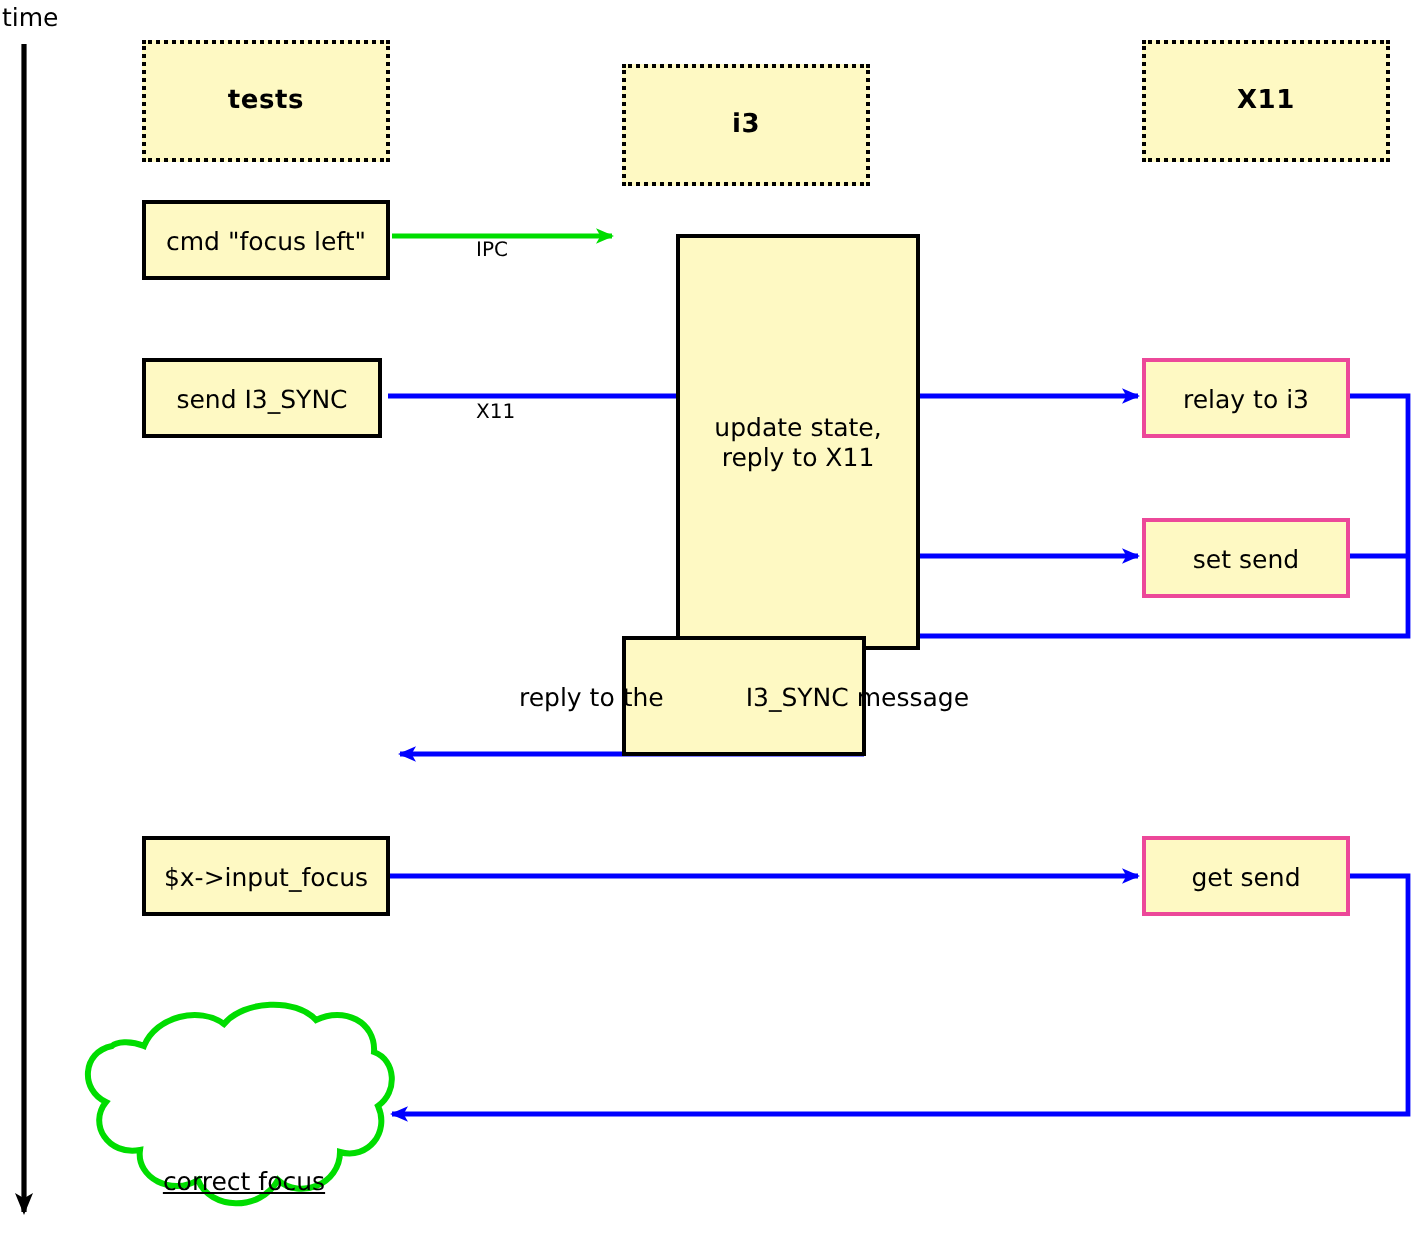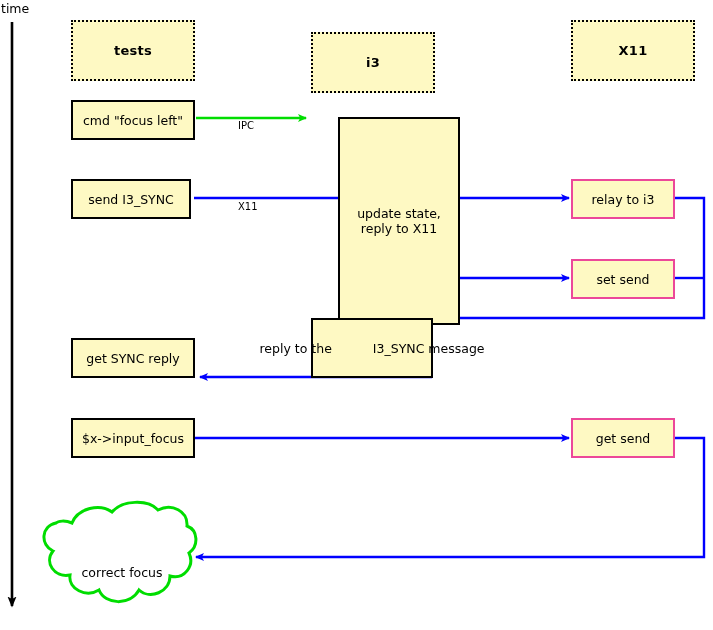--- a/index.html
+++ b/index.html
@@ -153,33 +153,30 @@
 
   <div class="node box-blue" style="left:571px; top:259px; width:104px; height:40px;">
     <span>set send</span>
   </div>
 
   <div class="node box-black" style="left:311px; top:318px; width:122px; height:60px; flex-direction:row;gap:41px;">
     <span>reply to the</span>
     <span>I3_SYNC message</span>
   </div>
 
-  <div class="node box-black" style="left:71px; top:338px; width:124px; height:40px;">
-    <span>get SYNC reply</span>
-  </div>
 
   <div class="node box-black" style="left:71px; top:418px; width:124px; height:40px;">
     <span>$x-&gt;input_focus</span>
   </div>
 
   <div class="node box-blue" style="left:571px; top:418px; width:104px; height:40px;">
     <span>get send</span>
   </div>
 
-  <div class="cloud-label" style="left:62px; top:565px; width:120px;">correct focus</div>
+  <div class="cloud-label" style="left:62px; top:583px; width:120px;text-decoration:underline;">correct focus</div>
 
   <div class="edge-label" style="left:238px; top:120px;">IPC</div>
 
   <div class="edge-label" style="left:238px; top:201px;">X11</div>
 
   <div class="axis-label" style="left:1px; top:1px;">time</div>
 
 </div>
 
 </body></html>

